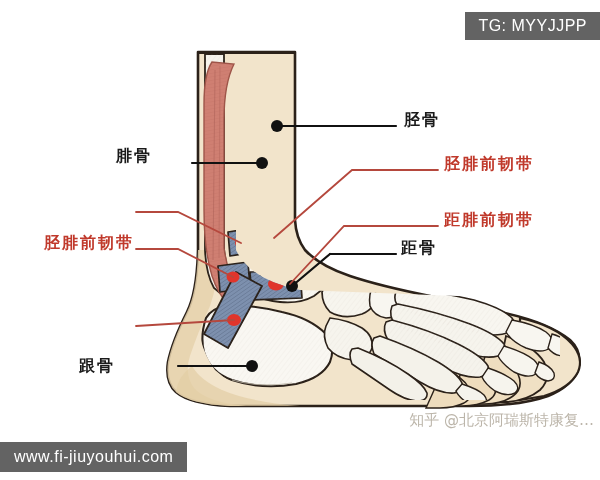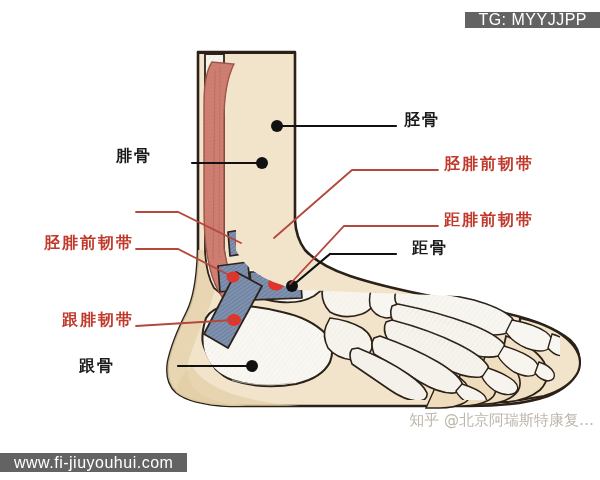--- a/index.html
+++ b/index.html
@@ -30,28 +30,28 @@
     font-family: "Liberation Sans", sans-serif;
     display: flex;
     align-items: center;
     justify-content: center;
     letter-spacing: 0.5px;
     white-space: nowrap;
   }
   #tag-chip {
     right: 0px;
     top: 12px;
-    height: 16px;
+    height: 28px;
     padding: 0 13px;
     font-size: 16px;
   }
   #url-chip {
     left: 0px;
     bottom: 8px;
-    height: 19px;
+    height: 30px;
     padding: 0 14px;
     font-size: 16px;
   }
   
   .label {
     position: absolute;
     font-family: "DejaVu Sans", "Liberation Sans", sans-serif;
     font-weight: bold;
     font-size: 16px;
     letter-spacing: 2px;
@@ -308,28 +308,27 @@
     </g>
   </svg>
 
   <div class="label bone right" style="left:404px; top:112px;">胫骨</div>
 
   <div class="label bone left" style="right:448px; top:148px;">腓骨</div>
 
 
   <div class="label lig left" style="right:466px; top:235px;">胫腓前韧带</div>
 
-  <div class="label lig left" style="right:466px; top:312px;">跟腓韧带</div>
 
   <div class="label bone left" style="right:485px; top:350px;margin-top:8px;">跟骨</div>
 
   <div class="label lig right" style="left:444px; top:156px;">胫腓前韧带</div>
 
   <div class="label lig right" style="left:444px; top:212px;">距腓前韧带</div>
 
-  <div class="label bone right" style="left:412px; top:240px;">距骨</div>
+  <div class="label bone right" style="left:401px; top:240px;">距骨</div>
 
   <div id="zhihu-watermark">知乎 @北京阿瑞斯特康复…</div>
 
   <div class="chip" id="tag-chip">TG: MYYJJPP</div>
   <div class="chip" id="url-chip">www.fi-jiuyouhui.com</div>
 
 </div>
 
 </body></html>

